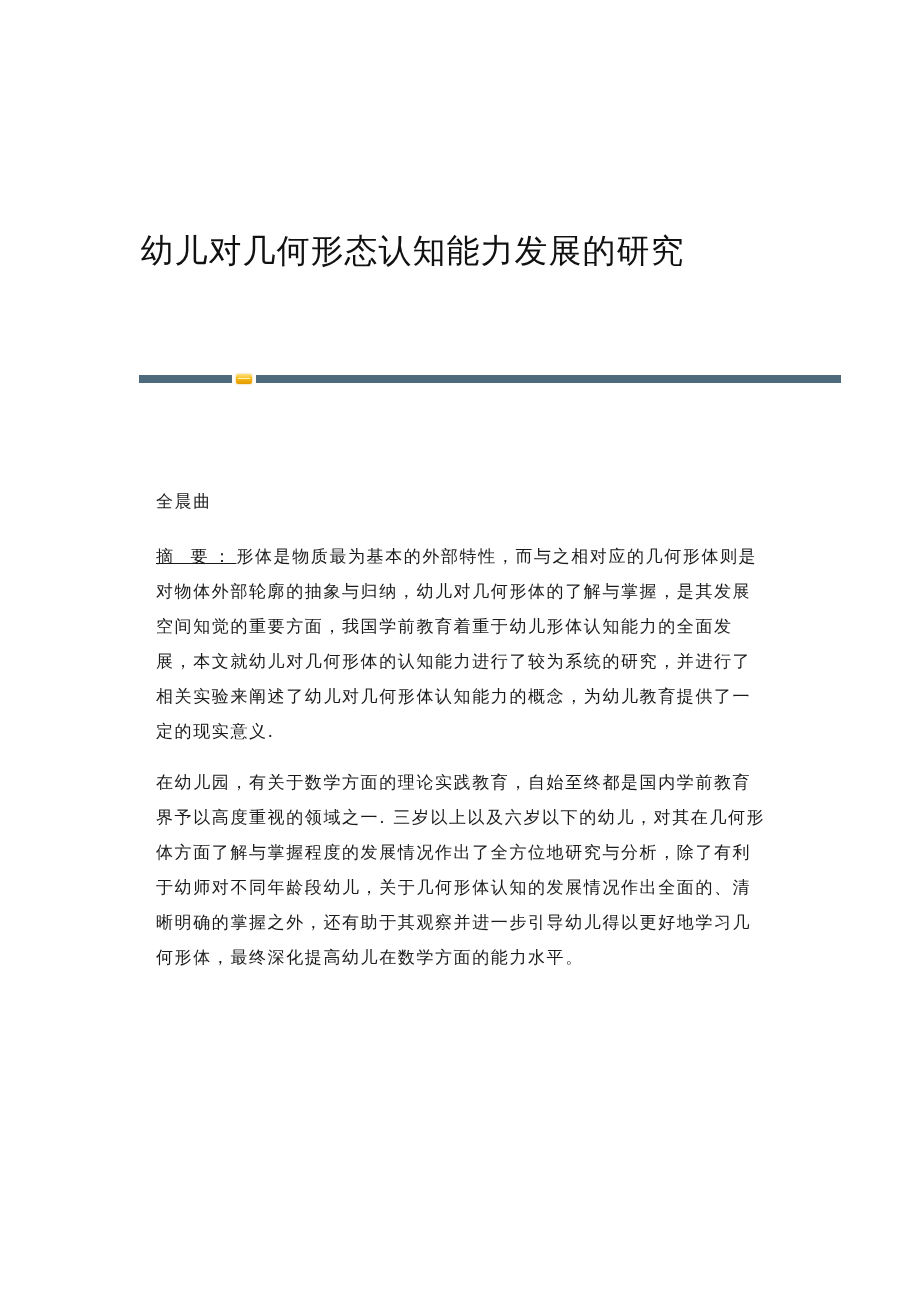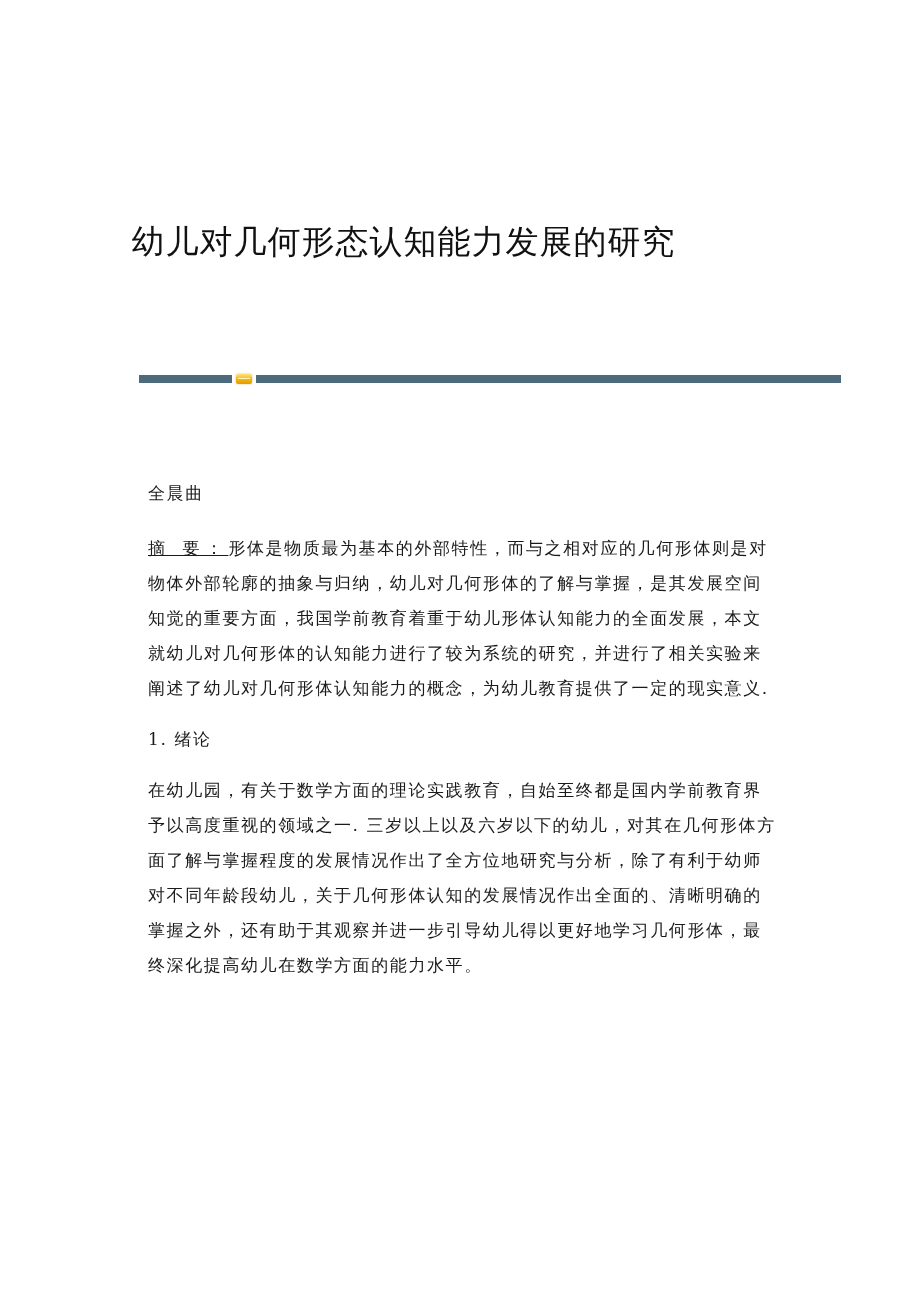--- a/index.html
+++ b/index.html
@@ -18,21 +18,21 @@
     .title {
       position: absolute;
       left: 0;
       top: 218px;
       width: 807px;
       text-align: center;
       font-size: 33px;
       letter-spacing: 1px;
       line-height: 48px;
       color: #111111;
-      margin: 0;
+      margin: 9px;
       font-weight: normal;
     }
     .divider {
       position: absolute;
       top: 374px;
       left: 139px;
       width: 702px;
       height: 10px;
     }
     .divider .seg-left {
@@ -73,21 +73,21 @@
     .content {
       position: absolute;
       left: 140px;
       top: 468px;
       width: 645px;
       font-size: 17px;
       line-height: 35px;
       letter-spacing: 1.6px;
     }
     .content p {
-      margin: 8px;
+      margin: 16px;
     }
     .author { margin-bottom: 20px !important; }
     .abstract { margin-bottom: 16px !important; }
     .keywords { margin-bottom: 16px !important; }
     .section-heading { margin-bottom: 16px !important; }
     .abstract .label { letter-spacing: 6px; text-decoration: underline; }
   </style>
 </head>
 <body>
 
@@ -98,16 +98,15 @@
   <div class="gem"></div>
   <div class="seg-right"></div>
 </div>
 
 <div class="content">
   <p class="author">全晨曲</p>
 
   <p class="abstract"><span class="label">摘 要：</span><span>形体是物质最为基本的外部特性，而与之相对应的几何形体则是对物体外部轮廓的抽象与归纳，幼儿对几何形体的了解与掌握，是其发展空间知觉的重要方面，我国学前教育着重于幼儿形体认知能力的全面发展，本文就幼儿对几何形体的认知能力进行了较为系统的研究，并进行了相关实验来阐述了幼儿对几何形体认知能力的概念，为幼儿教育提供了一定的现实意义.</span></p>
 
 
-  <p class="section-heading">1. 绪论</p>
 
   <p class="paragraph">在幼儿园，有关于数学方面的理论实践教育，自始至终都是国内学前教育界予以高度重视的领域之一. 三岁以上以及六岁以下的幼儿，对其在几何形体方面了解与掌握程度的发展情况作出了全方位地研究与分析，除了有利于幼师对不同年龄段幼儿，关于几何形体认知的发展情况作出全面的、清晰明确的掌握之外，还有助于其观察并进一步引导幼儿得以更好地学习几何形体，最终深化提高幼儿在数学方面的能力水平。</p>
 </div>
 
 </body></html>

